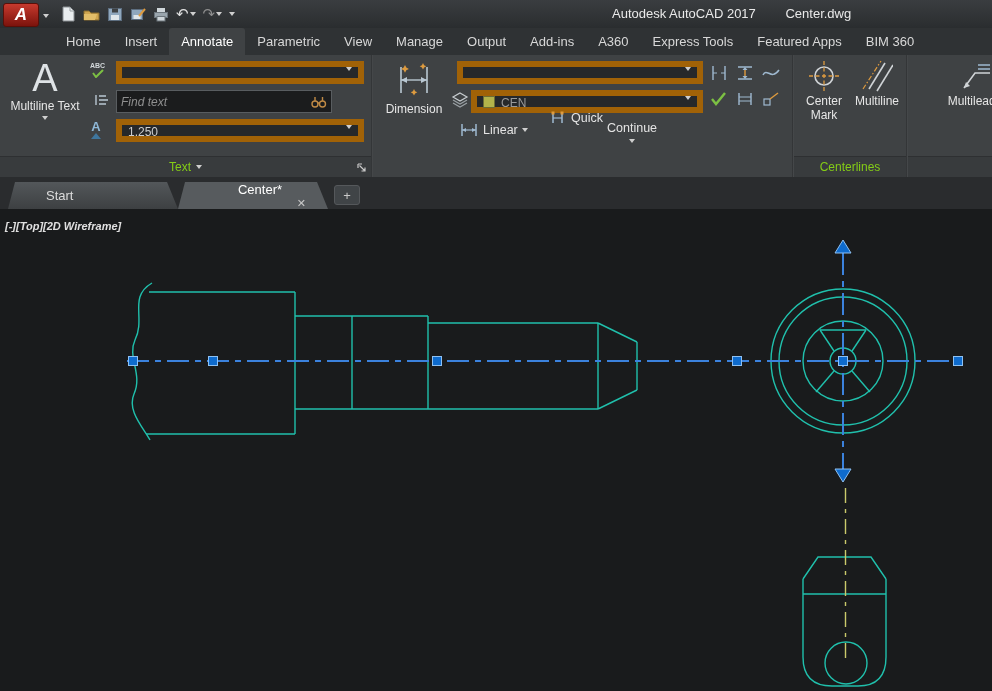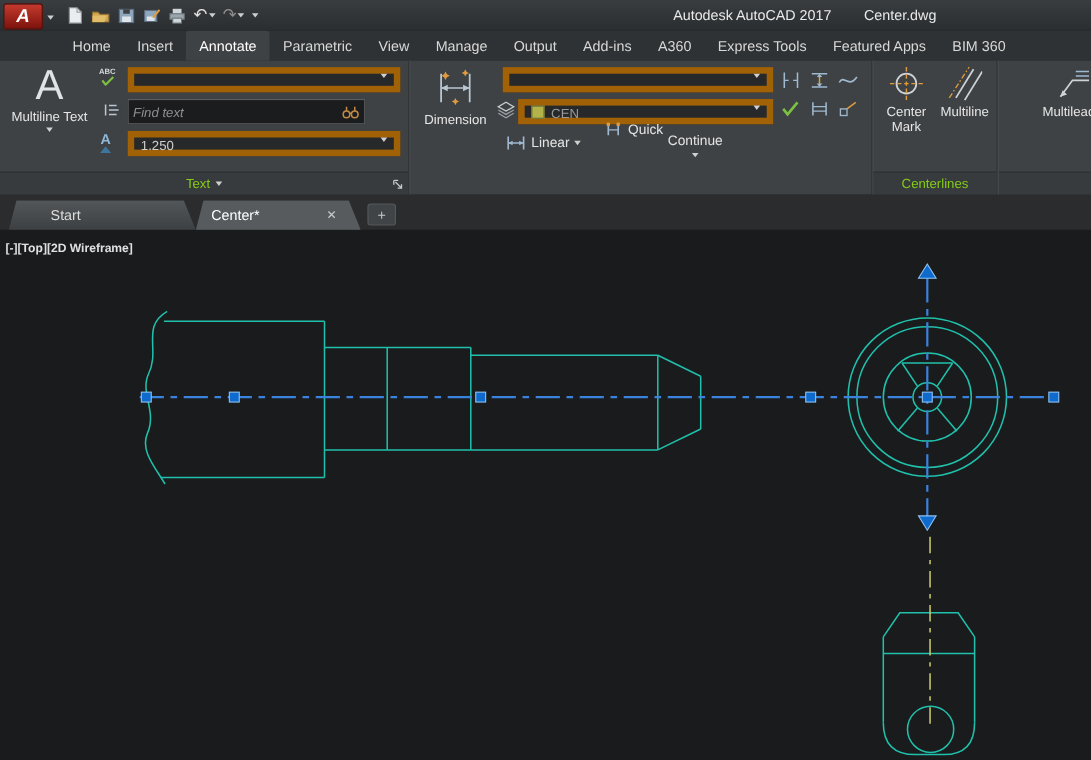--- a/index.html
+++ b/index.html
@@ -69,31 +69,31 @@
 
   .annot-a { font-size:13px; font-weight:bold; color:#8fb8d8; line-height:12px; }
 
   
   .doc-tabs { position:absolute; top:177px; left:0; width:100%; height:32px; background:#2a2c2e;
               display:flex; align-items:flex-end; }
   .dtab { height:27px; display:flex; align-items:center; font-size:13px; color:#dcdcdc;
           clip-path:polygon(7px 0, calc(100% - 11px) 0, 100% 100%, 0 100%); cursor:default; }
   .dtab.start { width:170px; margin-left:8px; background:linear-gradient(#53575a,#3d4042);
                 padding-left:38px; }
-  .dtab.active { width:150px; background:#575b5e; color:#fff; padding-left:14px; }
+  .dtab.active { width:150px; background:#575b5e; color:#fff; padding-left:14px;flex-direction:column; }
   .dtab .x { margin-left:auto; margin-right:22px; font-size:11px; color:#c9c9c9; cursor:default; }
   .add-tab { width:26px; height:20px; margin:0 0 4px 6px; background:#404447; border:1px solid #55585b;
              border-radius:3px; color:#c9c9c9; font-size:13px; display:flex; align-items:center;
              justify-content:center; cursor:default; }
 
   
   .drawing { position:absolute; top:209px; left:0; width:992px; height:482px;
              background:var(--canvas-bg,#191b1c); }
   .vp-controls { position:absolute; left:5px; top:11px; font-size:11px; font-weight:bold;
-                 color:#e0e0e0; cursor:default; }
+                 color:#e0e0e0; cursor:default;font-style:italic; }
   .geo  { stroke:var(--geometry-teal,#20c0ac); fill:none; stroke-width:1.4; }
   .clb  { stroke:var(--centerline-blue,#3b82dd); fill:none; stroke-width:2; stroke-dasharray:22 6 6 6; }
   .cly  { stroke:var(--centerline-yellow,#caca6b); fill:none; stroke-width:1.4; stroke-dasharray:15 6 4 6; }
   .grip { fill:var(--grip-fill,#0e6bcd); stroke:var(--grip-border,#8ec1f2); stroke-width:1; }
 </style>
 </head>
 <body>
 
 <div class="window">
 

